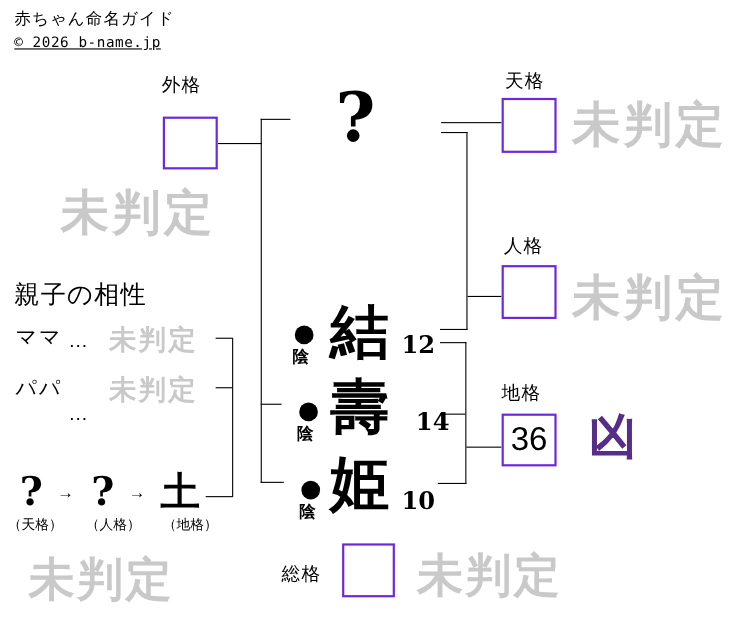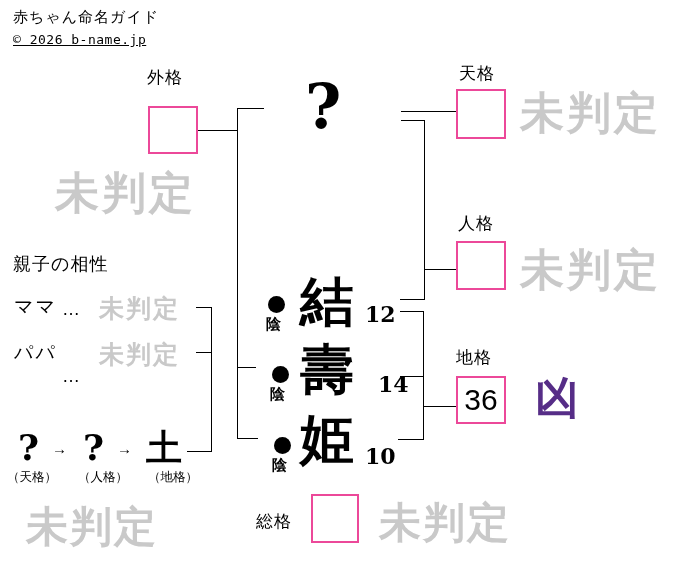--- a/index.html
+++ b/index.html
@@ -6,38 +6,38 @@
   #stage{
     position:relative;width:676px;height:562px;background:#ffffff;overflow:hidden;
     font-family:"Liberation Sans","DejaVu Sans",sans-serif;color:#000;
   }
   .abs{position:absolute;}
   
   .hdr-title{font-family:"DejaVu Sans Mono","Liberation Mono",monospace;font-size:15px;letter-spacing:1px;}
   .hdr-copy{font-family:"DejaVu Sans Mono","Liberation Mono",monospace;font-size:13px;letter-spacing:0.5px;text-decoration:underline;}
   
   .kaku-label{font-size:17px;letter-spacing:1px;}
-  .kaku-box{border:2px solid #ec4899;background:#fff;display:flex;align-items:center;justify-content:center;}
+  .kaku-box{border:2px solid #6d28d9;background:#fff;display:flex;align-items:center;justify-content:center;}
   .kaku-value{font-size:30px;font-family:"Liberation Sans","DejaVu Sans",sans-serif;}
   
   .wm{color:#c9c9c9;font-family:"DejaVu Serif","Liberation Serif",serif;font-weight:bold;white-space:nowrap;}
   .wm-big{font-size:44px;letter-spacing:3px;}
   .wm-mid{font-size:42px;letter-spacing:2px;}
   .wm-small{font-size:25px;letter-spacing:2px;}
   
   .serifb{font-family:"DejaVu Serif","Liberation Serif",serif;font-weight:bold;}
   .q-big{font-size:62px;line-height:62px;}
   .name-char{font-size:54px;line-height:56px;letter-spacing:0;}
   .strokes{font-size:22px;}
   .yin-dot{width:17px;height:17px;border-radius:50%;background:#000;}
   .yin-label{font-size:15px;font-weight:bold;letter-spacing:0;}
   
   .line{background:#000;}
   
-  .section-h{font-size:18px;letter-spacing:1px;}
+  .section-h{font-size:23px;letter-spacing:1px;}
   .row-label{font-size:19px;letter-spacing:2px;}
   .dots{font-size:18px;position:relative;top:-5px;letter-spacing:1px;}
   .sansai-el{font-size:36px;line-height:38px;}
   .sansai-arrow{font-size:15px;}
   .caption{font-size:12.5px;letter-spacing:0;}
   .luck{color:#562d87;font-size:44px;line-height:44px;}
 </style>
 </head>
 <body>
 

